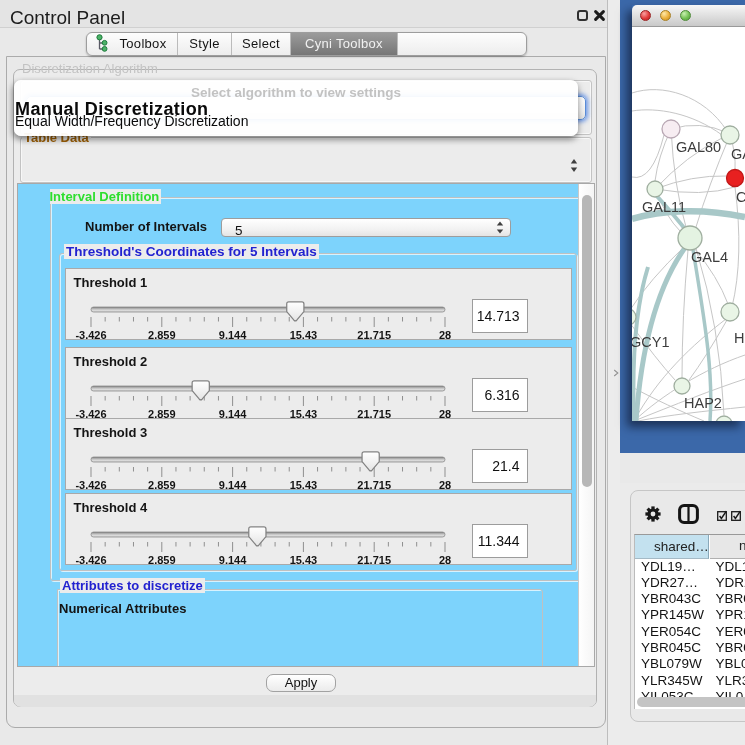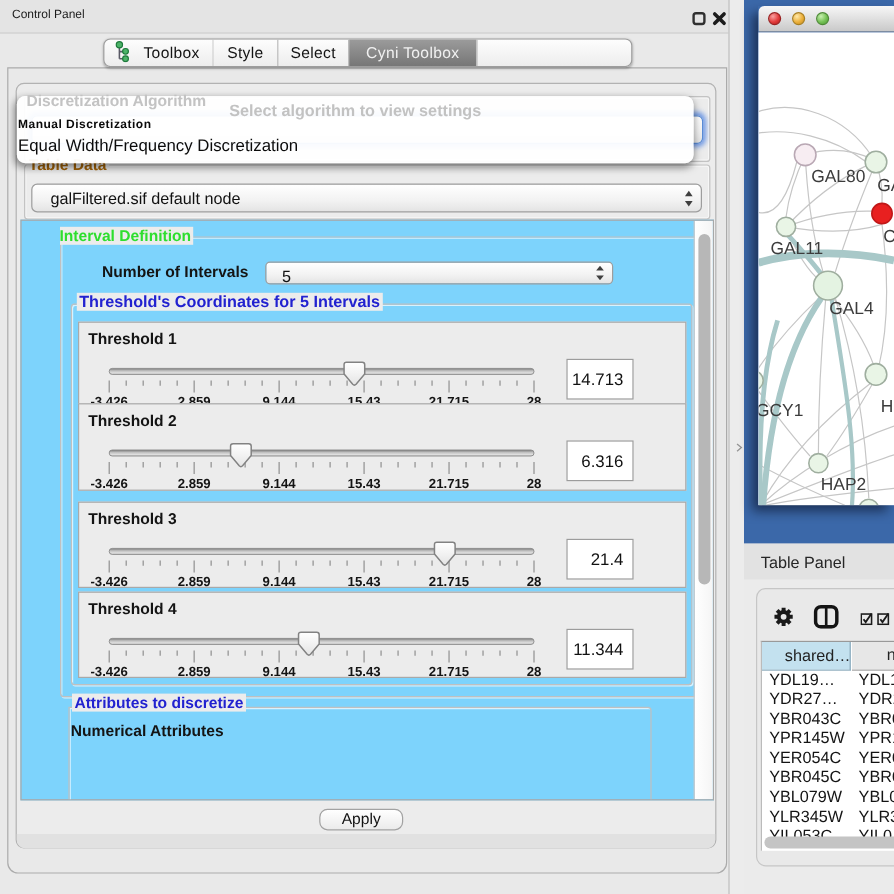--- a/index.html
+++ b/index.html
@@ -1,20 +1,20 @@
 <!DOCTYPE html>
 <html><head><meta charset="utf-8">
 <style>
 * { margin:0; padding:0; box-sizing:border-box; }
 html,body { width:745px; height:745px; }
 body { font-family:"Liberation Sans", sans-serif; background:#e9e9e9; overflow:hidden; }
 #root { position:absolute; left:0; top:0; width:745px; height:745px; overflow:hidden; }
 #root div { position:absolute; }
 .titlebar { left:0; top:0; width:608px; height:28px; background:#e4e4e4; border-bottom:1px solid #d0d0d0; }
-.tb-text { left:10px; top:7px; font-size:10px; color:#1c1c1c; }
+.tb-text { left:10px; top:7px; font-size:19px; color:#1c1c1c; }
 .tb-sq { left:577px; top:10px; width:11px; height:11px; border:2px solid #303030; border-radius:3px; background:transparent; }
 .outerpanel { left:6px; top:56px; width:600px; height:672px; border:1px solid #ababab; border-radius:0 0 9px 9px; background:#e9e9e9; }
 .innerpanel { left:13px; top:69px; width:584px; height:638px; border:1px solid #b2b2b2; border-radius:7px; background:#ececec; }
 .toptabs { left:86px; top:32px; width:441px; height:24px; border:1px solid #9d9d9d; border-radius:6px; background:linear-gradient(#fdfdfd,#ededed); box-shadow:0 1px 2px rgba(0,0,0,0.25); }
 .tabseg { top:0; height:22px; font-size:13px; letter-spacing:0.3px; color:#141414; text-align:center; line-height:21px; border-right:1px solid #bbb; }
 .tabdark { background:linear-gradient(#9b9b9b,#767676); color:#f1f1f1; }
 .bottomtabs .tabseg { font-size:14px; letter-spacing:0.4px; line-height:19px; }
 .bottomtabs { left:146px; top:703px; width:322px; height:24px; font-size:14px; border:1px solid #9d9d9d; border-radius:6px; background:linear-gradient(#fdfdfd,#ededed); box-shadow:0 1px 2px rgba(0,0,0,0.2); }
 .grouptitle { font-size:13px; font-weight:bold; background:#ececec; padding:0 2px; white-space:nowrap; z-index:3; }
 .gbox { border:1px solid #c3c3c3; border-radius:3px; box-shadow:inset 0 0 0 1px rgba(255,255,255,0.6); }
@@ -36,23 +36,23 @@
 .agroup { left:39px; top:405px; width:486px; height:80px; border:1px solid #c0c0c0; border-top-right-radius:3px; box-shadow:inset 1px 1px 0 rgba(255,255,255,0.7); }
 .agtitle { left:42px; top:394px; color:#2222d0; }
 .numattr { left:41px; top:417px; font-size:13px; font-weight:bold; color:#141414; }
 .attrlist { left:53px; top:436px; width:461px; height:48px; background:#fff; overflow:hidden; }
 .attrlist .item { left:16px; font-size:13px; color:#111; position:absolute; }
 .alsb { left:445px; top:1px; width:12px; height:47px; background:#ececec; }
 .alsb-t { left:2px; top:0px; width:8px; height:47px; background:#b9b9b9; border-radius:4px 4px 0 0; }
 .applybtn { left:266px; top:674px; width:70px; height:18px; border:1px solid #a2a2a2; border-radius:7px; background:linear-gradient(#ffffff,#ebebeb); font-size:13px; color:#111; text-align:center; line-height:16px; }
 .popup { left:14px; top:80px; width:564px; height:56px; background:rgba(255,255,255,0.95); border-radius:7px; box-shadow:0 3px 7px rgba(0,0,0,0.35), -2px 3px 6px rgba(0,0,0,0.2); z-index:10; }
 .popup .r1 { left:0; top:4.5px; width:564px; text-align:center; font-size:13.5px; font-weight:bold; color:#c2c2c2; }
-.popup .r2 { left:1px; top:18.5px; font-size:10px; font-weight:bold; letter-spacing:0.4px; color:#0a0a0a; }
+.popup .r2 { left:1px; top:18.5px; font-size:18px; font-weight:bold; letter-spacing:0.4px; color:#0a0a0a; }
 .popup .r3 { left:1px; top:33px; font-size:14px; color:#0a0a0a; }
-.disctitle { left:22px; top:76px; font-size:13px; font-weight:bold; color:#c3c3c3; z-index:11;text-align:right; }
+.disctitle { left:22px; top:61px; font-size:13px; font-weight:normal; color:#c3c3c3; z-index:11;text-align:right; }
 .gutter { left:607px; top:0; width:13px; height:745px; background:#ececec; border-left:1px solid #bdbdbd; }
 .bluearea { left:620px; top:0; width:125px; height:453px; background:#3b68a9; }
 .netwin { left:12px; top:5px; width:113px; height:416px; box-shadow:-5px 6px 9px rgba(8,15,35,0.6); }
 .nettitle { left:0; top:0; width:113px; height:22px; background:linear-gradient(#f7f7f7,#c9c9c9); border-radius:5px 0 0 0; border-bottom:1px solid #9a9a9a; }
 .light { width:11px; height:11px; border-radius:50%; top:5px; }
 .netcanvas { left:0; top:22px; width:113px; height:394px; background:#ffffff; overflow:hidden; }
 .tpbar { left:620px; top:453px; width:125px; height:30px; background:#e2e2e2; }
 .tpbar span { position:absolute; left:14px; top:8px; font-size:13.5px; color:#262626; }
 .tparea { left:620px; top:483px; width:125px; height:262px; background:#ebebeb; }
 .tcontainer { left:630px; top:490px; width:130px; height:232px; background:#e9e9e9; border:1px solid #c6c6c6; border-radius:8px; }
@@ -91,23 +91,20 @@
     <circle cx="4.5" cy="3.3" r="2.6" fill="#4cb368" stroke="#1e7a3c" stroke-width="1"></circle>
     <circle cx="9.6" cy="8.8" r="2.4" fill="#4cb368" stroke="#1e7a3c" stroke-width="1"></circle>
     <circle cx="9.6" cy="14.9" r="2.4" fill="#4cb368" stroke="#1e7a3c" stroke-width="1"></circle>
   </svg>
 
   <div class="gbox" style="left:20px;top:80px;width:572px;height:55px;"></div>
   <div class="combo" style="left:26px;top:96px;width:560px;box-shadow:0 0 4px 2px rgba(90,140,230,0.85);border-color:#5a8cd6;"></div>
 
   <div class="gbox" style="left:20px;top:137px;width:572px;height:46px;"></div>
   <div class="grouptitle" style="left:22px;top:130px;color:#a16207;">Table Data</div>
-  <div class="combo" style="left:26px;top:153px;width:559px;">
-     <div class="ctext">galFiltered.sif default node</div>
-  </div>
   <svg style="left:570px;top:158px" width="8" height="15" viewBox="0 0 8 15">
     <path d="M4,1 L7.2,5.5 L0.8,5.5 Z" fill="#3f3f3f"></path>
       <path d="M4,14 L7.2,9.5 L0.8,9.5 Z" fill="#3f3f3f"></path>
   </svg>
 
   <div class="scrollpane">
     <div class="igroup"></div>
     <div class="grouptitle igtitle">Interval Definition</div>
     <div class="noi">Number of Intervals</div>
     <div class="combo spinner">
@@ -165,21 +162,21 @@
 <text x="30.0" y="39.5" font-size="11" font-weight="bold" fill="#141414" text-anchor="middle" font-family="Liberation Sans, sans-serif">-3.426</text>
           <text x="100.8" y="39.5" font-size="11" font-weight="bold" fill="#141414" text-anchor="middle" font-family="Liberation Sans, sans-serif">2.859</text>
           <text x="171.6" y="39.5" font-size="11" font-weight="bold" fill="#141414" text-anchor="middle" font-family="Liberation Sans, sans-serif">9.144</text>
           <text x="242.4" y="39.5" font-size="11" font-weight="bold" fill="#141414" text-anchor="middle" font-family="Liberation Sans, sans-serif">15.43</text>
           <text x="313.2" y="39.5" font-size="11" font-weight="bold" fill="#141414" text-anchor="middle" font-family="Liberation Sans, sans-serif">21.715</text>
           <text x="384.0" y="39.5" font-size="11" font-weight="bold" fill="#141414" text-anchor="middle" font-family="Liberation Sans, sans-serif">28</text>
 <path d="M 227.8278177305416,2.8 L 240.8278177305416,2.8 Q 242.9278177305416,2.8 242.9278177305416,4.9 L 242.9278177305416,12.6 L 235.7278177305416,21.2 Q 234.3278177305416,22.6 232.9278177305416,21.2 L 225.7278177305416,12.6 L 225.7278177305416,4.9 Q 225.7278177305416,2.8 227.8278177305416,2.8 Z" fill="url(#thg)" stroke="#828282" stroke-width="1.25"></path>
 </svg>
 <div class="valbox">14.713</div>
 </div>
-    <div class="thpanel" style="top:152px">
+    <div class="thpanel" style="top:163px">
 <div class="thlabel">Threshold 2</div>
 <svg class="sld" style="left:-4.5px;top:30px" width="420" height="44" viewBox="0 0 420 44">
 <defs>
 <linearGradient id="trg" x1="0" y1="0" x2="0" y2="1">
 <stop offset="0" stop-color="#787878"></stop>
               <stop offset="0.4" stop-color="#c0c0c0"></stop>
               <stop offset="0.75" stop-color="#dedede"></stop>
               <stop offset="1" stop-color="#cccccc"></stop>
 </linearGradient>
 <linearGradient id="thg" x1="0" y1="0" x2="0" y2="1">
@@ -405,23 +402,20 @@
             <text x="10" y="184.5" font-size="14.5" fill="#3c3c3c" font-family="Liberation Sans, sans-serif">GAL11</text>
             <text x="104" y="175" font-size="14.5" fill="#3c3c3c" font-family="Liberation Sans, sans-serif">C</text>
             <text x="59" y="234.5" font-size="14.5" fill="#3c3c3c" font-family="Liberation Sans, sans-serif">GAL4</text>
             <text x="-2" y="320" font-size="14.5" fill="#3c3c3c" font-family="Liberation Sans, sans-serif">GCY1</text>
             <text x="102" y="316" font-size="14.5" fill="#3c3c3c" font-family="Liberation Sans, sans-serif">HI</text>
             <text x="52" y="381" font-size="14.5" fill="#3c3c3c" font-family="Liberation Sans, sans-serif">HAP2</text>
           </svg>
         </div>
     </div>
   </div>
-  <div class="tpbar">
-      <span>Table Panel</span>
-    </div>
   <div class="tparea"></div>
   <div class="tcontainer">
     <svg style="left:12px;top:13px" width="20" height="20" viewBox="0 0 20 20">
       <g fill="#1a1a1a">
           <circle cx="10" cy="10" r="5.6"></circle>
       <g stroke="#1a1a1a" stroke-width="3.3" stroke-linecap="butt">
       <line x1="10" y1="2.4" x2="10" y2="7"></line>
             <line x1="10" y1="13" x2="10" y2="17.6"></line>
       <line x1="2.4" y1="10" x2="7" y2="10"></line>
             <line x1="13" y1="10" x2="17.6" y2="10"></line>

